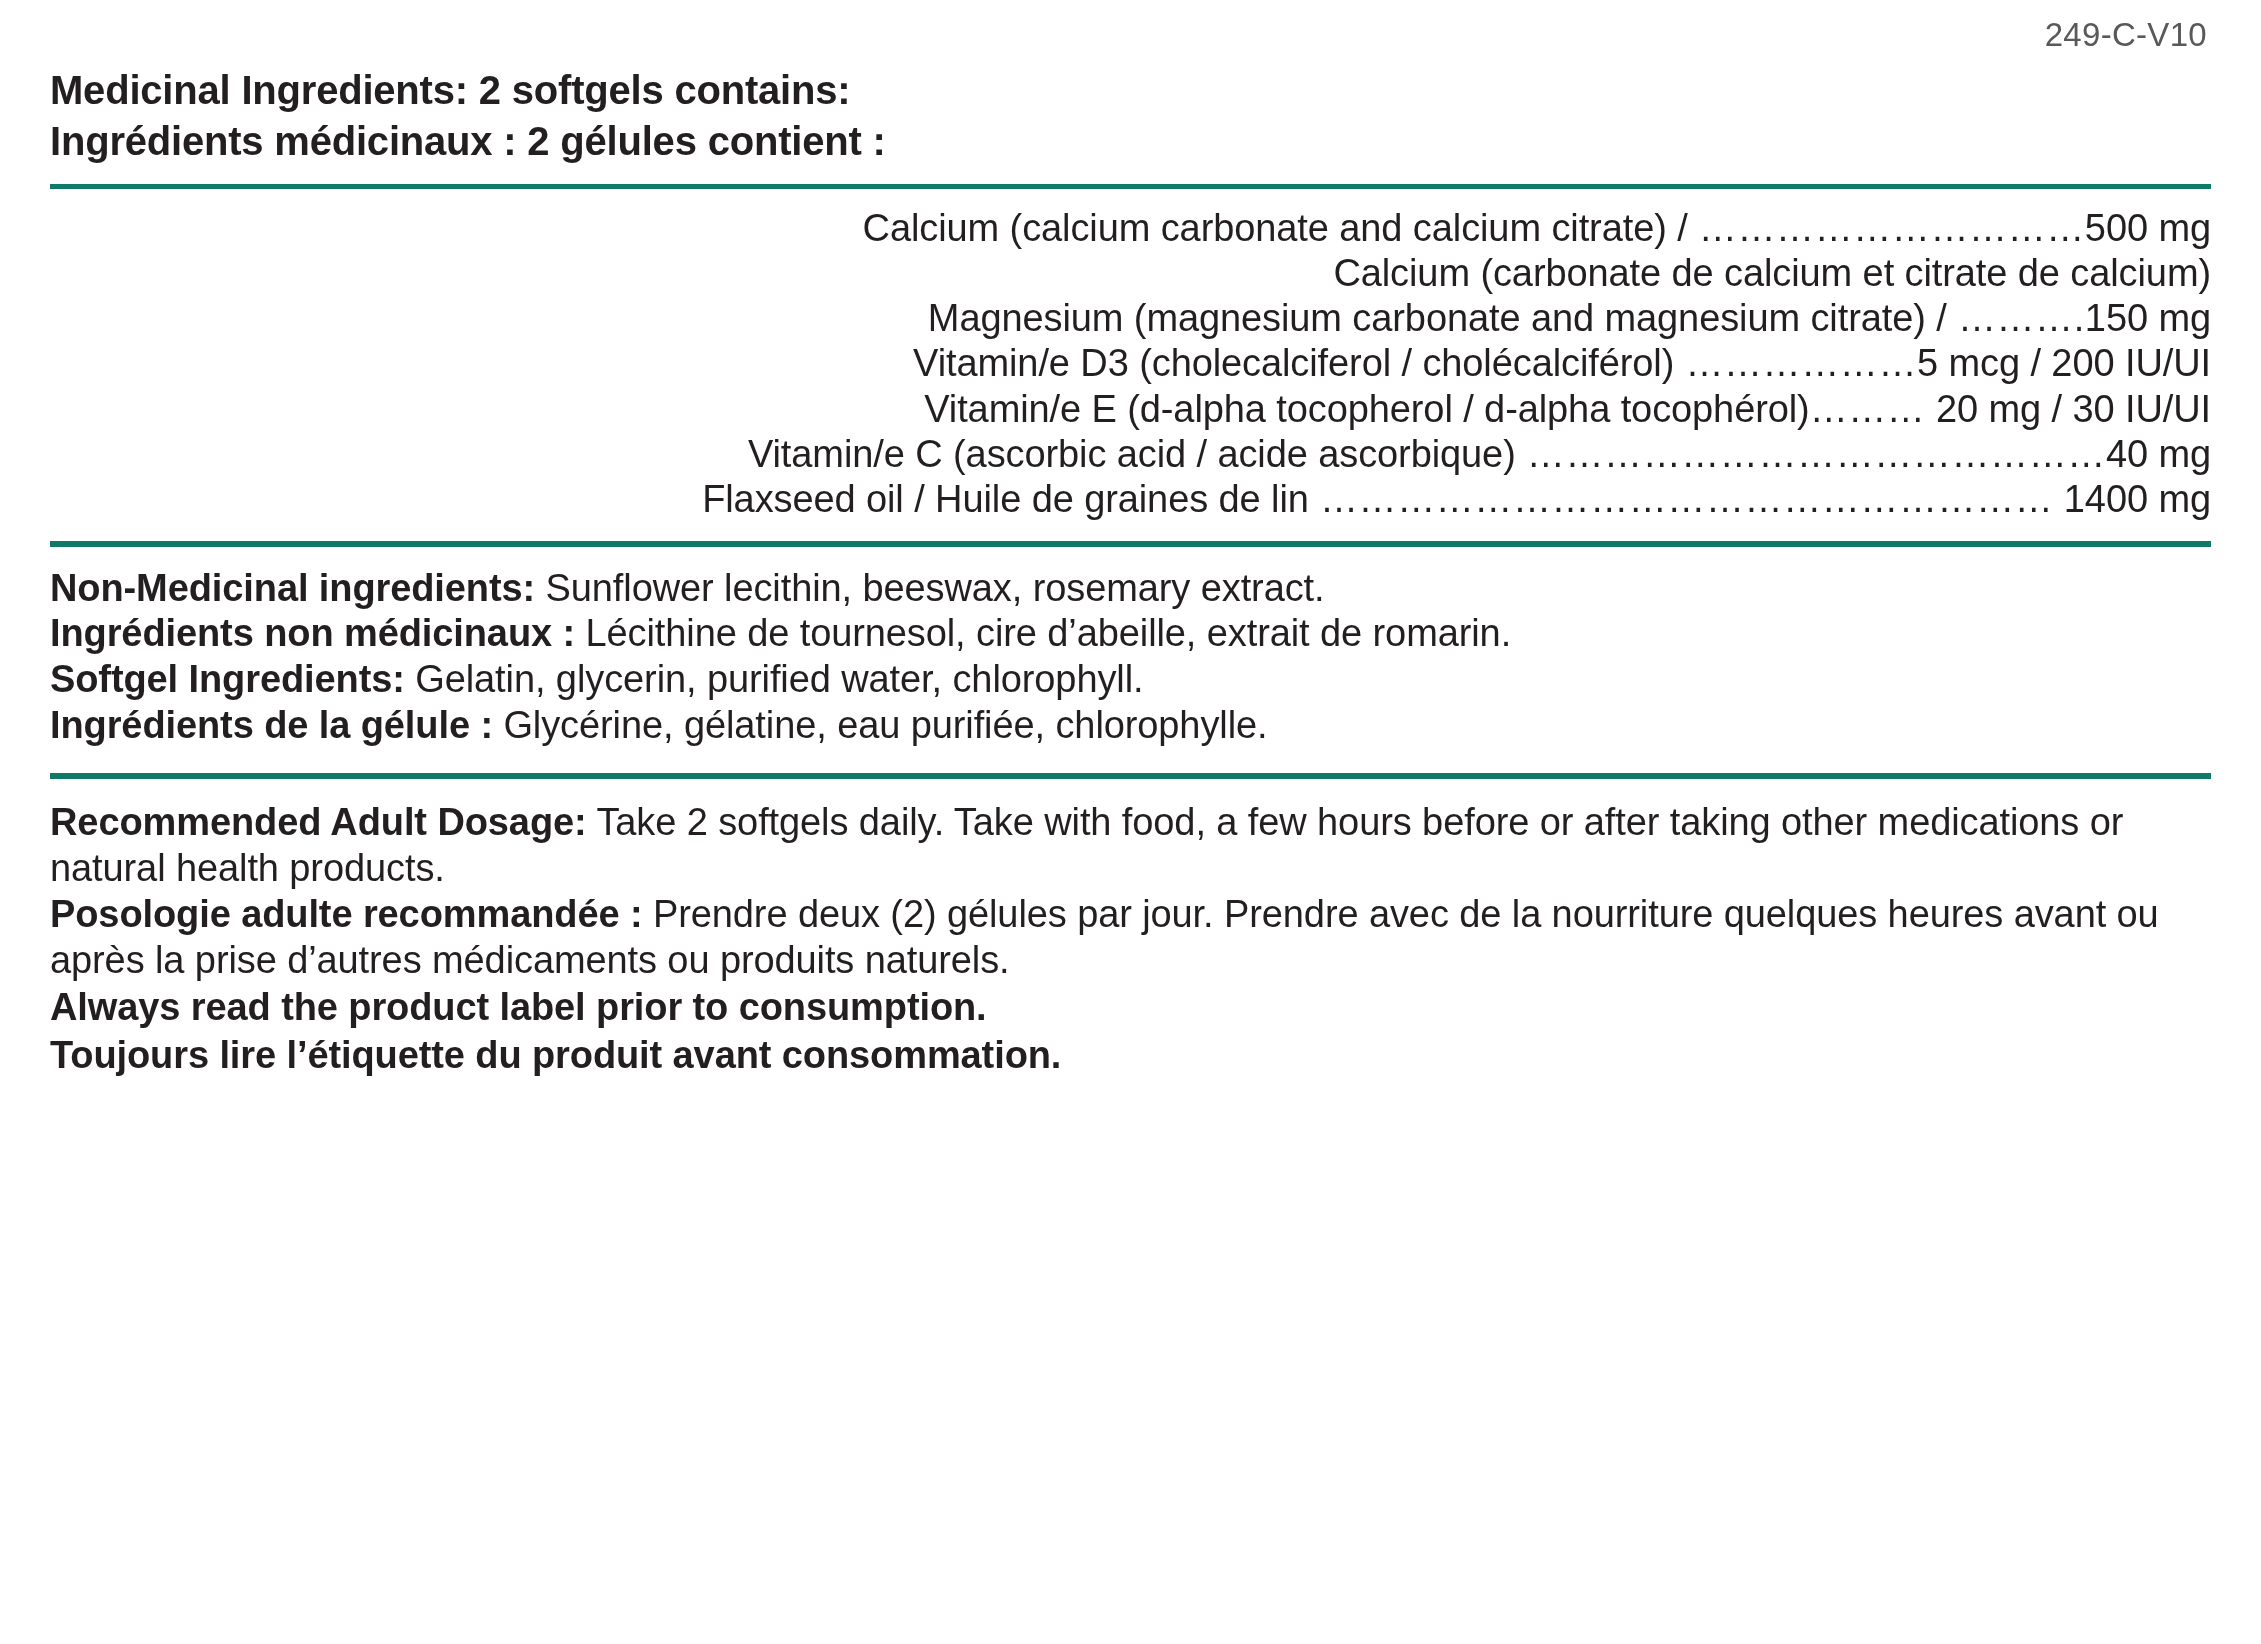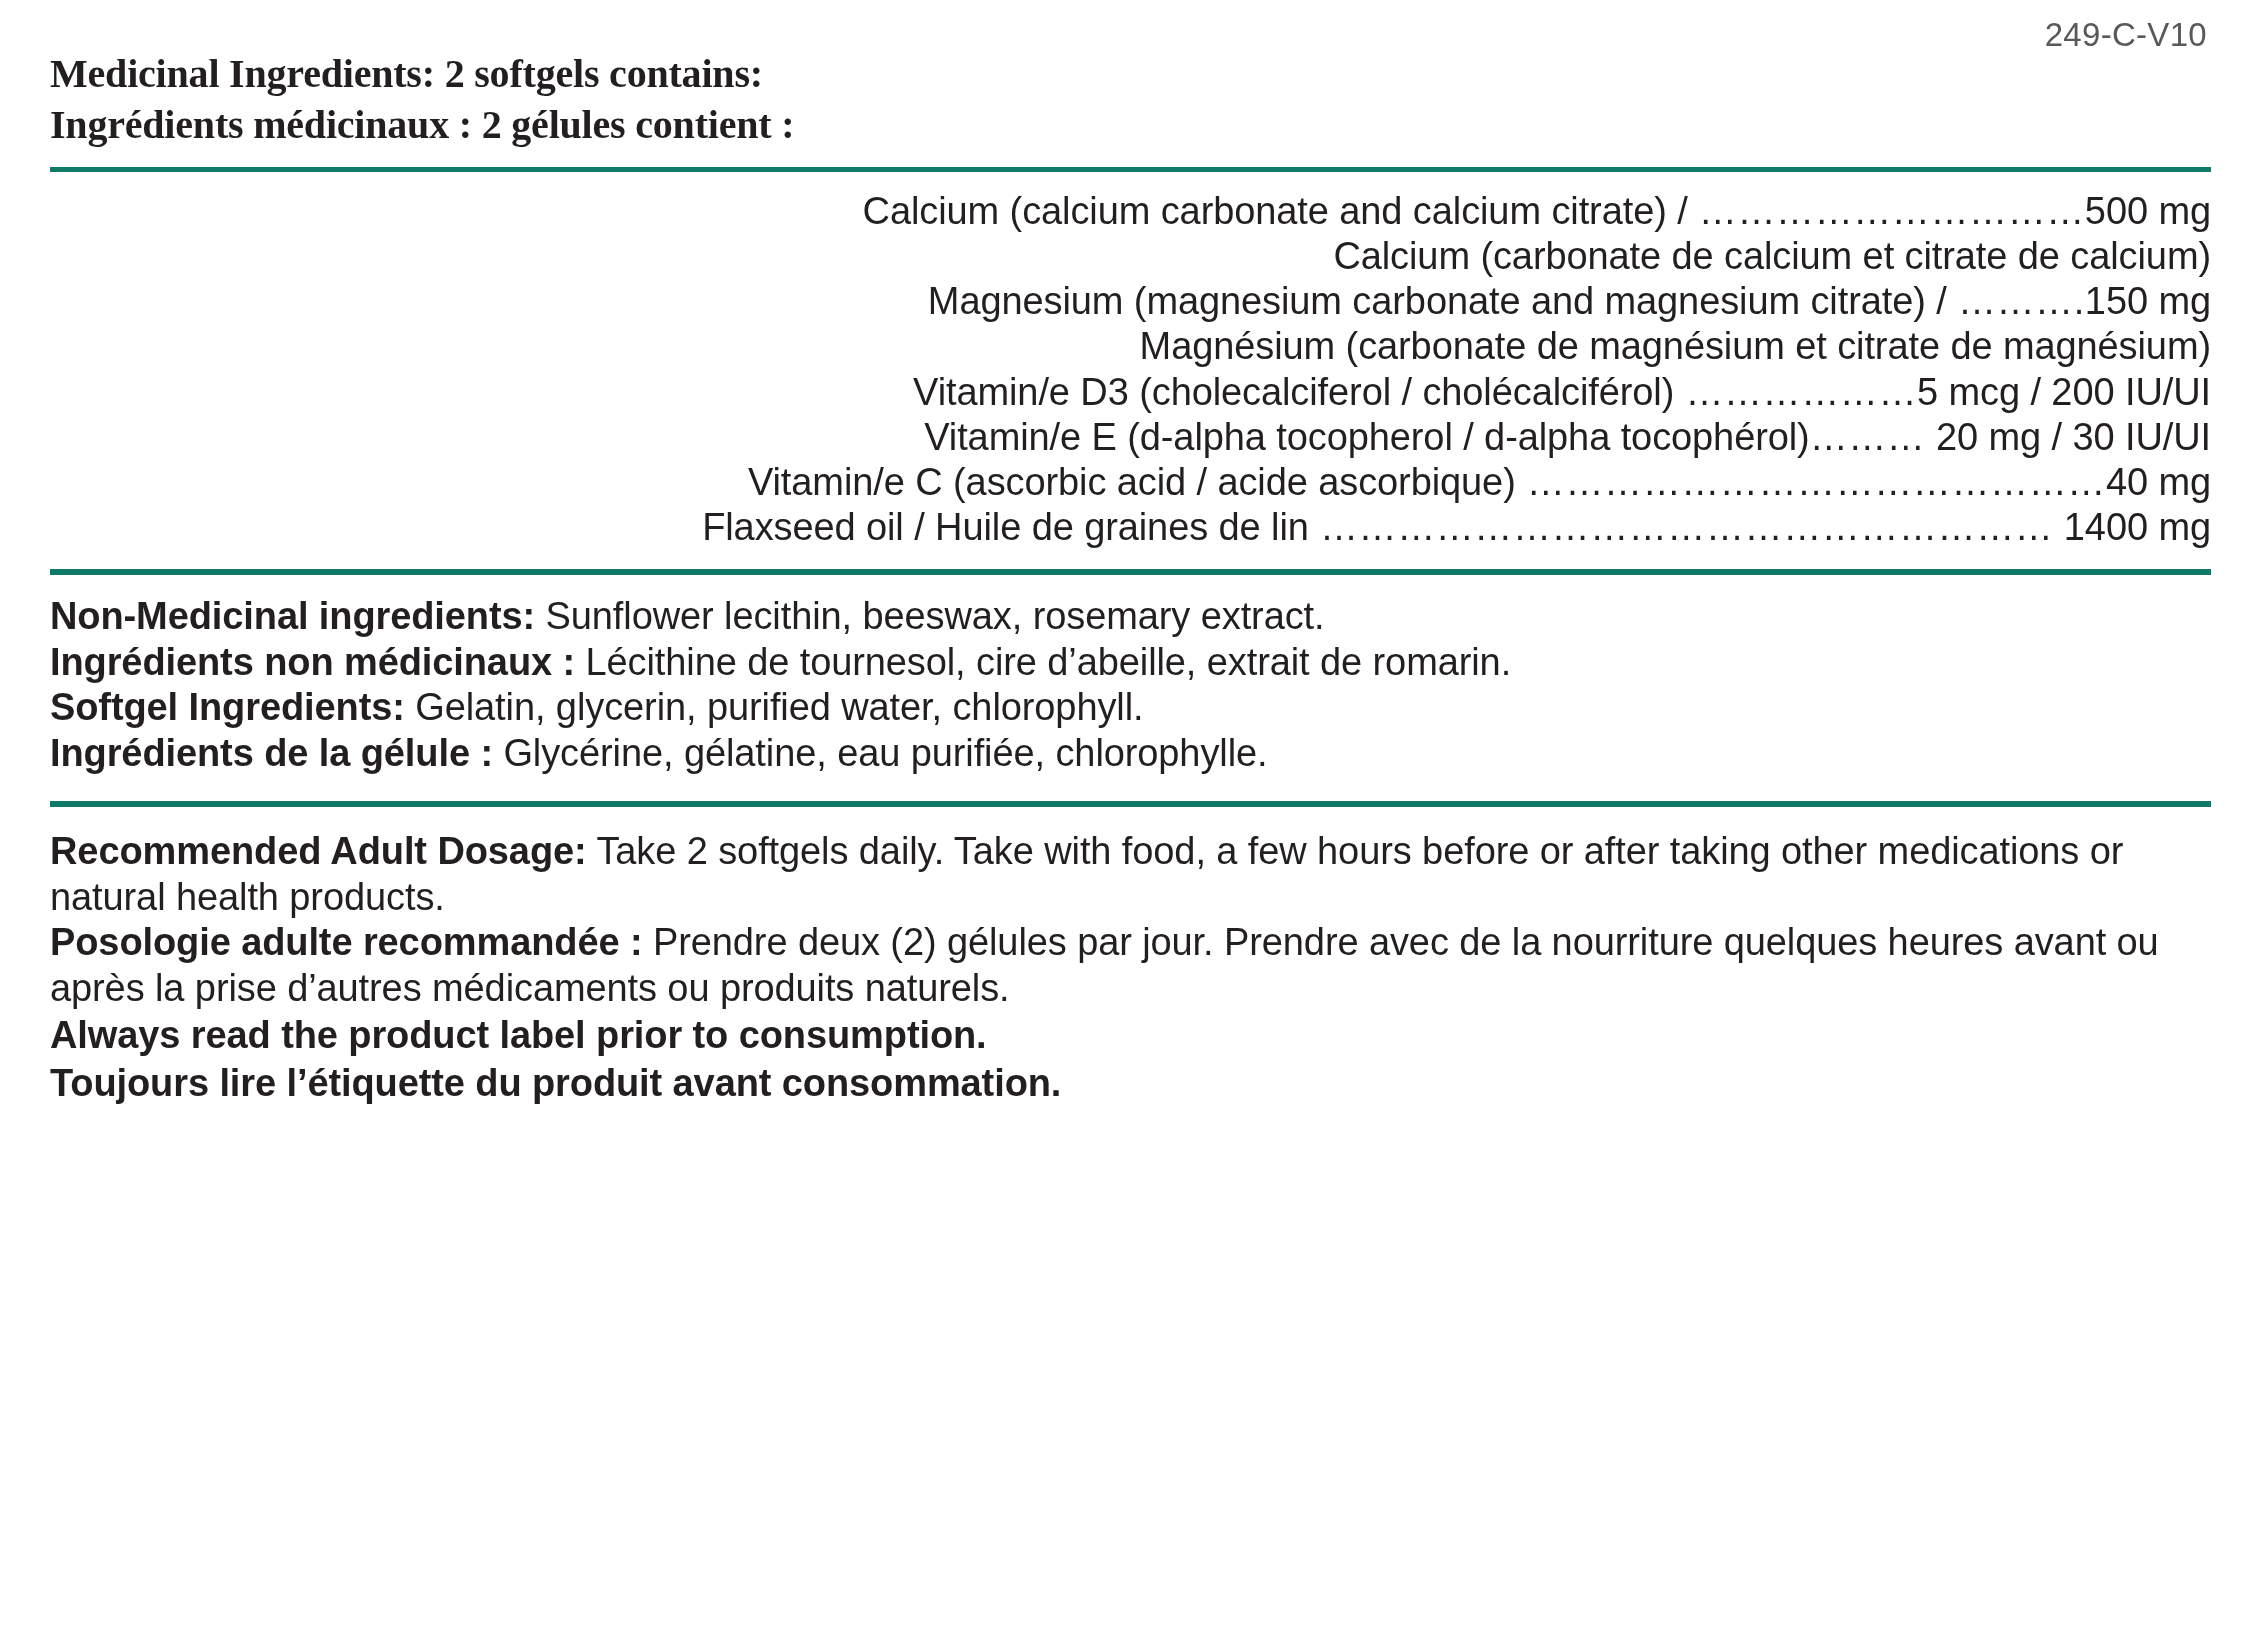--- a/index.html
+++ b/index.html
@@ -23,22 +23,21 @@
   }
   .code {
     position: absolute;
     top: 16.3px;
     right: 54px;
     font-size: 33px;
     color: #58595b;
     letter-spacing: 0.3px;
   }
   .heading-block {
-    padding-top: 48px;
-    font-family: Liberation Serif, serif;
+    padding-top: 65px;
   }
   .heading {
     font-size: 40px;
     font-weight: bold;
     line-height: 1.28;
     letter-spacing: -0.2px;
   }
   .rule {
     height: 5.7px;
     background: #0f7a68;
@@ -107,21 +106,20 @@
       <div class="ing-row">
         <span>Calcium (calcium carbonate and calcium citrate) /</span><span class="dots"> …………………………</span><span>500 mg</span>
       </div>
       <div class="ing-sub">Calcium (carbonate de calcium et citrate de calcium)</div>
     </div>
 
     <div>
       <div class="ing-row">
         <span>Magnesium (magnesium carbonate and magnesium citrate) /</span><span class="dots"> ……….</span><span>150 mg</span>
       </div>
-      <div class="ing-sub">Magnésium (carbonate de magnésium et citrate de magnésium)</div>
     </div>
 
     <div class="ing-row">
       <span>Vitamin/e D3 (cholecalciferol / cholécalciférol)</span><span class="dots"> ………………</span><span>5 mcg / 200 IU/UI</span>
     </div>
 
     <div class="ing-row">
       <span>Vitamin/e E (d-alpha tocopherol / d-alpha tocophérol)</span><span class="dots">………</span><span> 20 mg / 30 IU/UI</span>
     </div>
 

